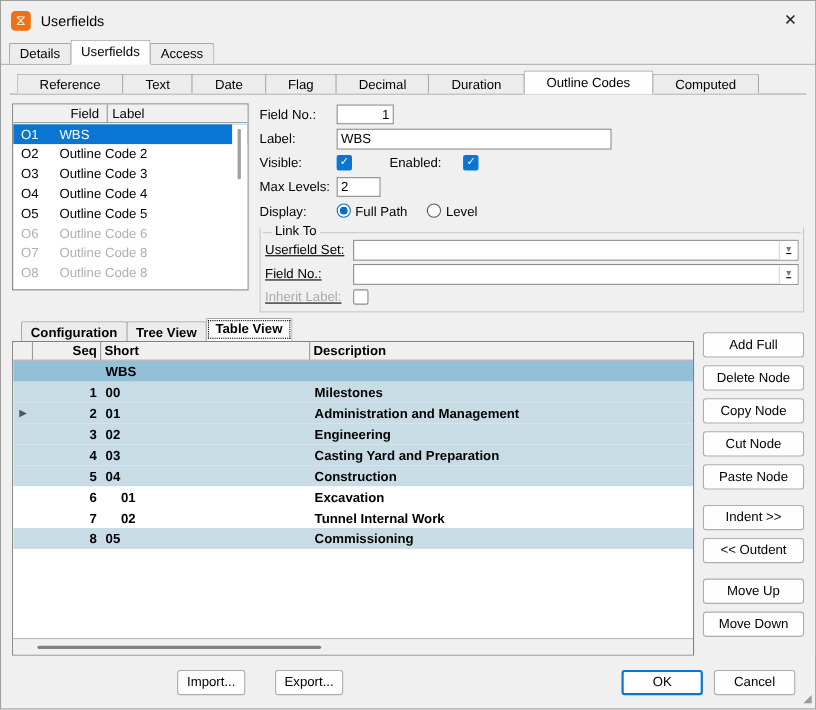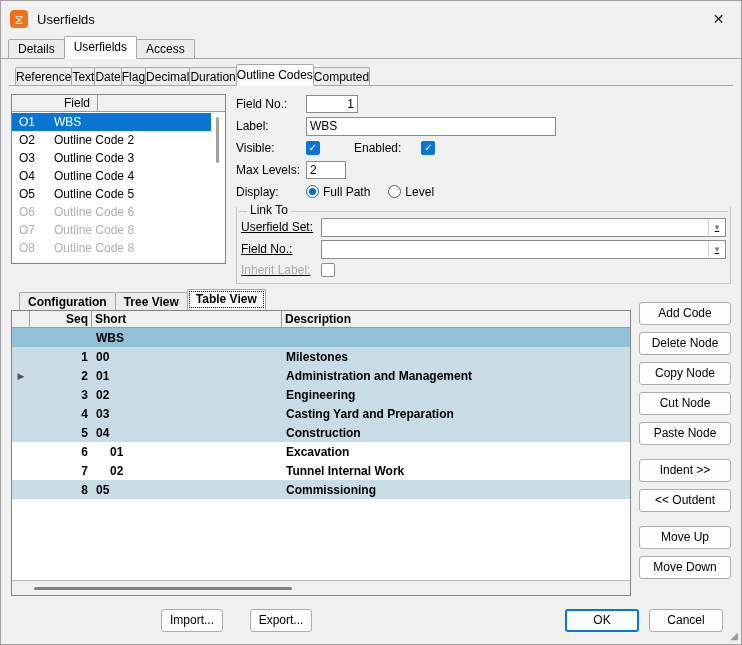--- a/index.html
+++ b/index.html
@@ -83,21 +83,21 @@
   
   .inner-tabs {
     flex: none; height: 21px;
     display: flex; align-items: flex-end;
     padding-left: 6px;
     border-bottom: 1px solid #a8a8a8;
     position: relative;
   }
   .inner-tab {
     height: 18px; line-height: 18px;
-    padding: 0 0;
+    padding: 0 20px;
     background: #ececec;
     border: 1px solid #a8a8a8;
     border-bottom: none;
     margin-right: -1px;
     font-size: 12px;
     cursor: default;
     border-radius: 2px 2px 0 0;
   }
   .inner-tab.active {
     height: 22px; line-height: 20px;
@@ -343,20 +343,21 @@
       <div class="inner-tab">Duration</div>
       <div class="inner-tab active">Outline Codes</div>
       <div class="inner-tab">Computed</div>
     </div>
 
     <div class="upper">
 
       <div class="fieldlist-wrap">
         <div class="fl-header">
           <div class="fl-h-cell c1">Field</div>
+          <div class="fl-h-cell c2">Label</div>
         </div>
         <div class="fl-rows">
           <div class="fl-row sel">
             <span class="fl-c1">O1</span>
             <span class="fl-c2">WBS</span>
           </div>
           <div class="fl-row">
             <span class="fl-c1">O2</span>
             <span class="fl-c2">Outline Code 2</span>
           </div>
@@ -542,21 +543,21 @@
             </div>
 
           </div>
           <div class="grid-hscroll">
             <div class="grid-hthumb"></div>
           </div>
         </div>
       </div>
 
       <div class="node-btns">
-        <div class="btn">Add Code</div>
+        <div class="btn">Add Full</div>
         <div class="btn">Delete Node</div>
         <div class="btn">Copy Node</div>
         <div class="btn">Cut Node</div>
         <div class="btn">Paste Node</div>
         <div class="btn gap">Indent &gt;&gt;</div>
         <div class="btn">&lt;&lt; Outdent</div>
         <div class="btn gap">Move Up</div>
         <div class="btn">Move Down</div>
       </div>
     </div>

